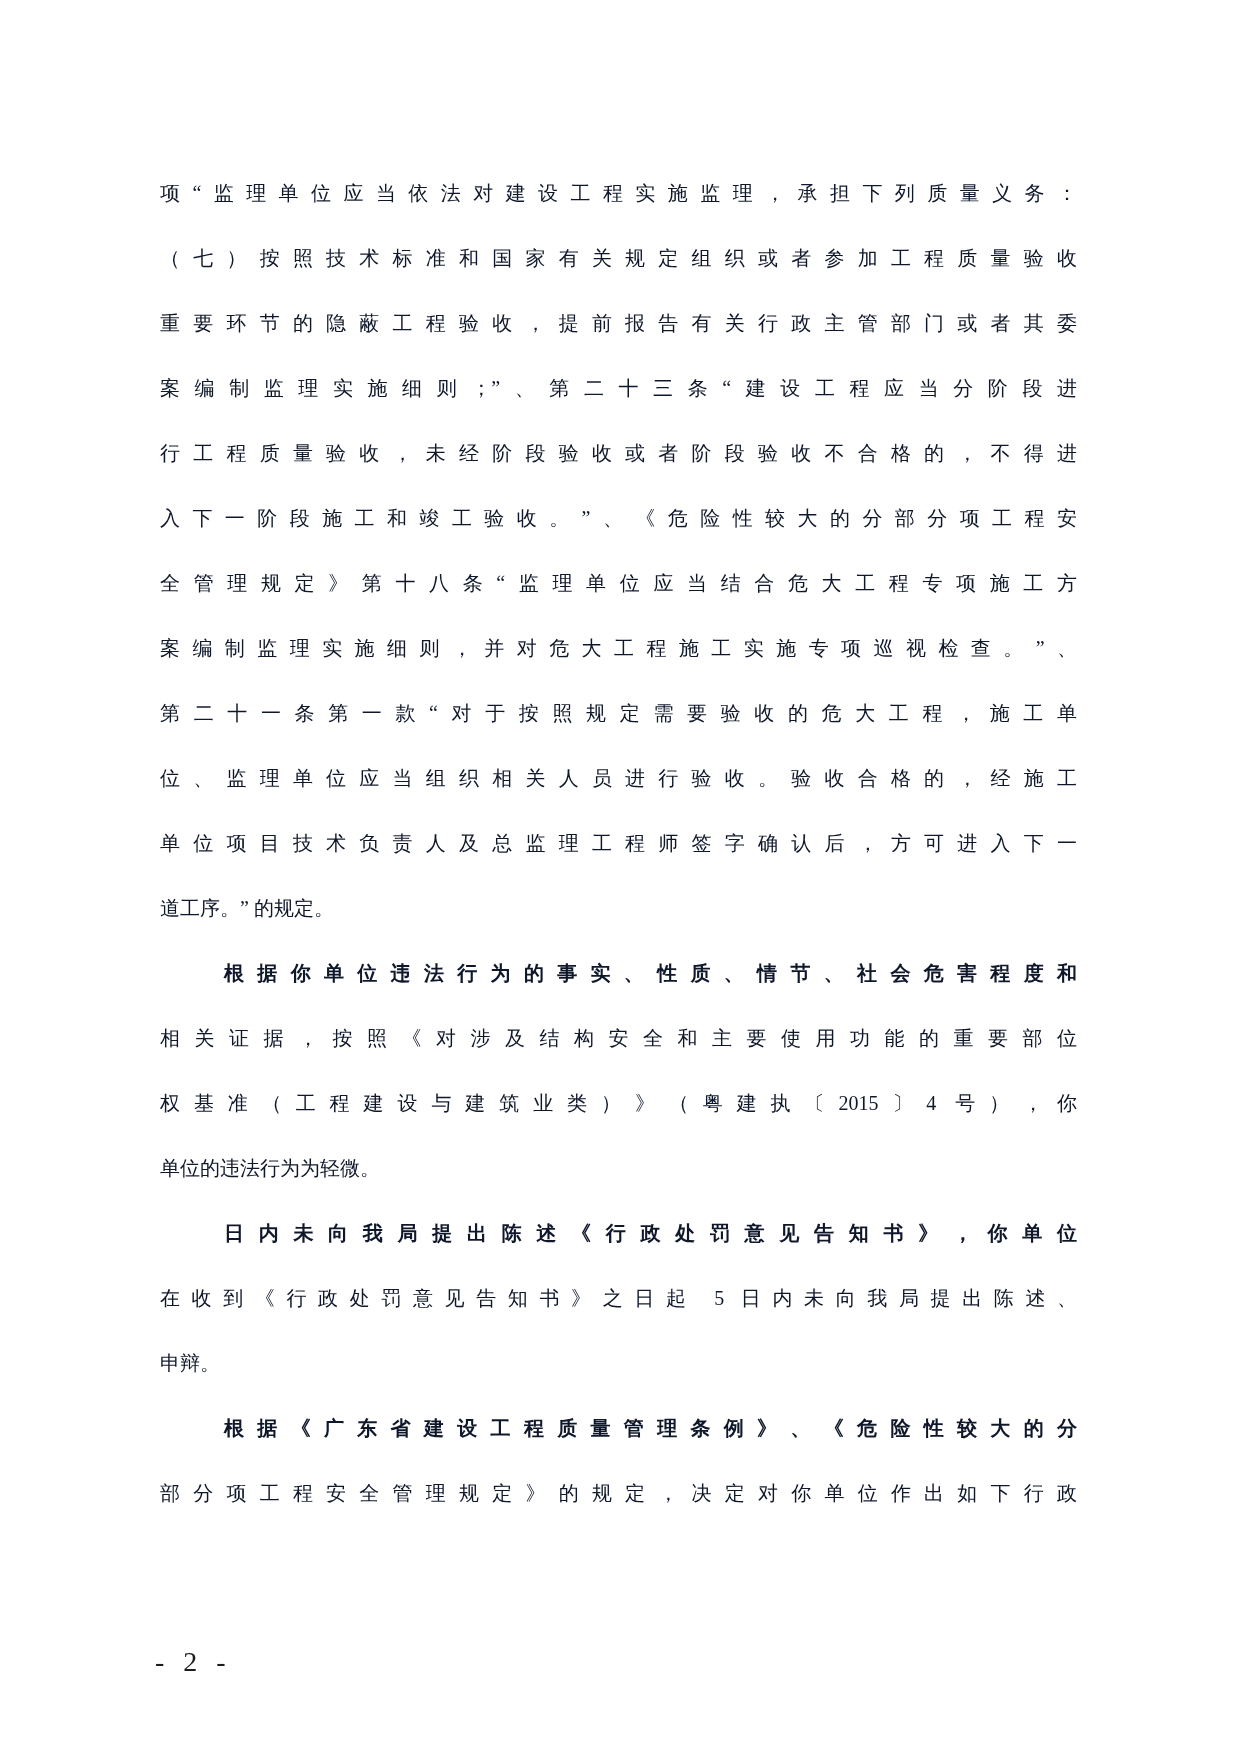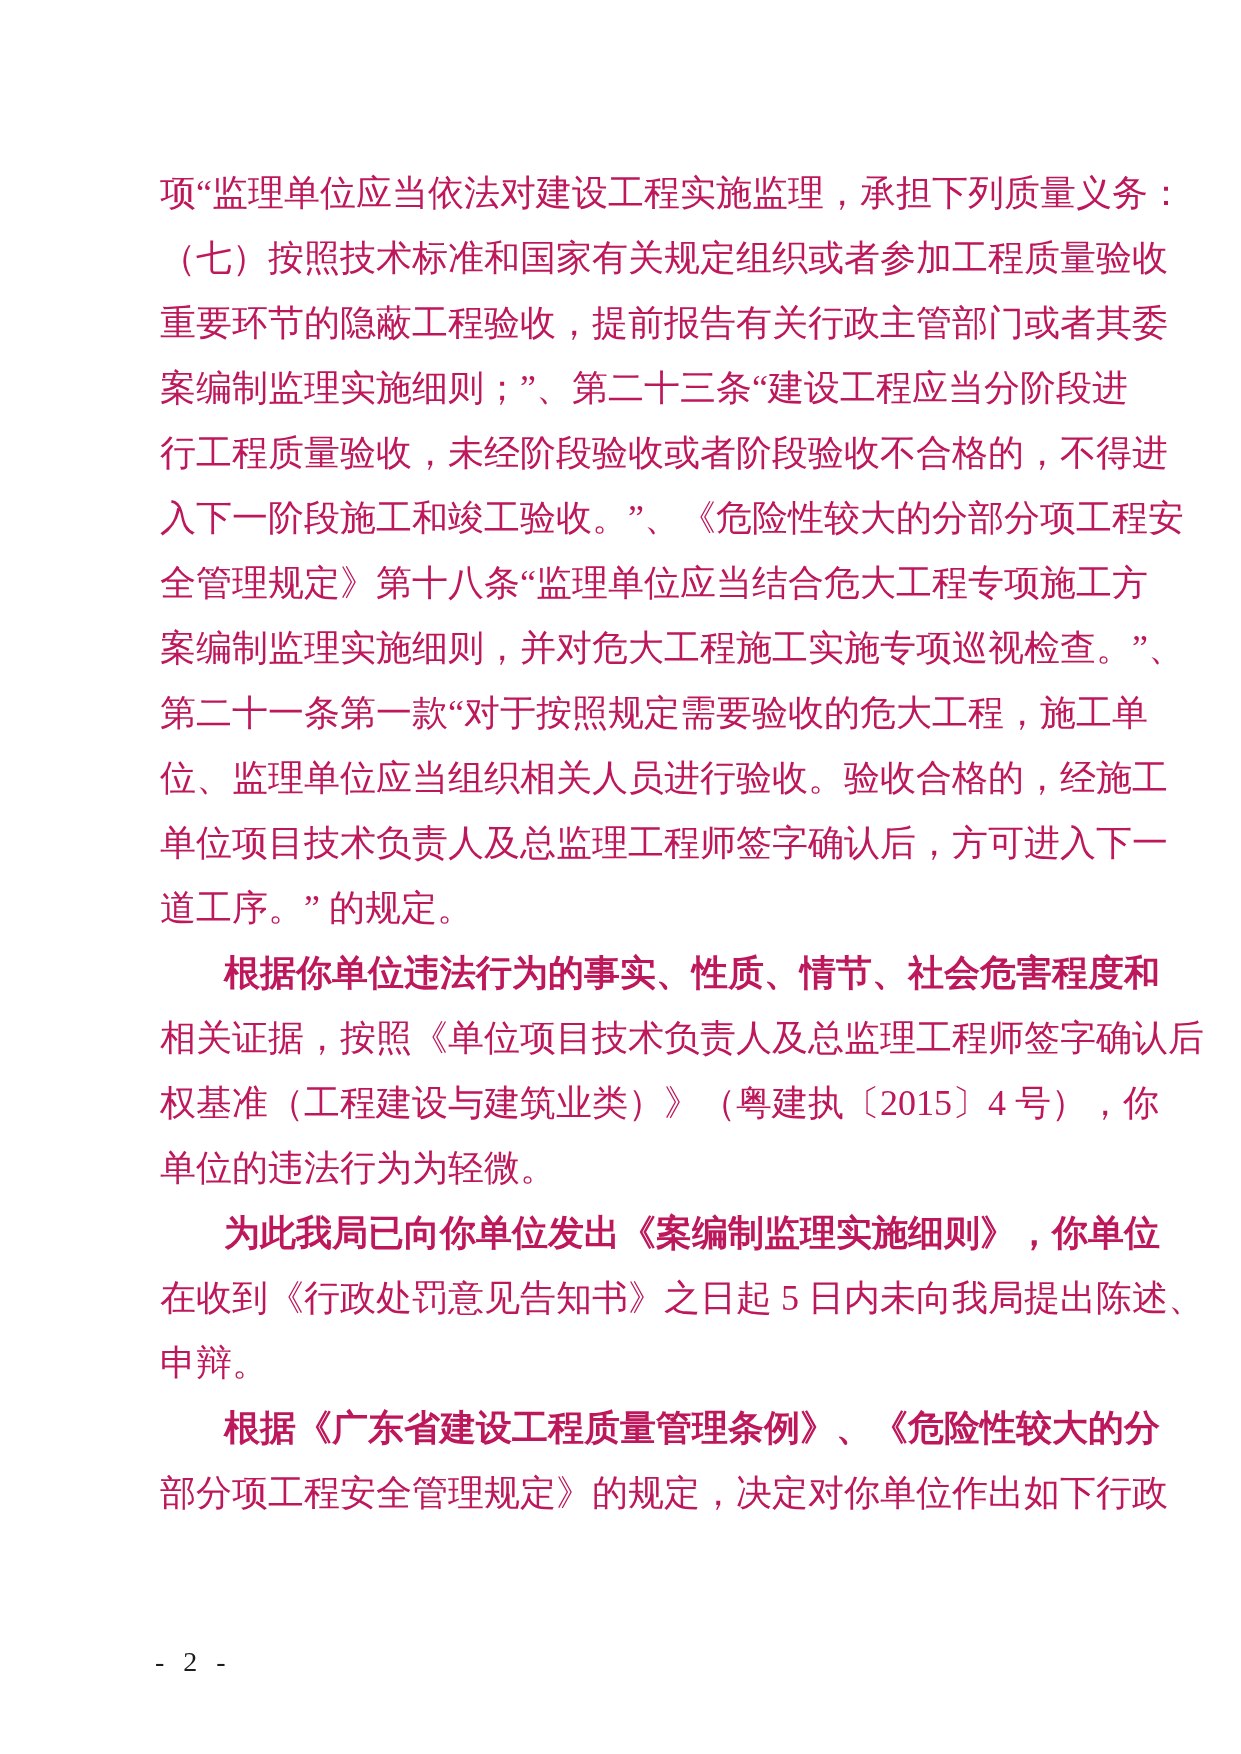--- a/index.html
+++ b/index.html
@@ -17,28 +17,28 @@
   }
   .text-block {
     position: absolute;
     left: 160px;
     top: 161px;
     width: 917px;
   }
   .line {
     height: 65px;
     line-height: 65px;
-    font-size: 36px;
+    font-size: 20px;
     letter-spacing: 0;
     text-align: justify;
     text-align-last: justify;
     text-justify: inter-character;
     white-space: nowrap;
     overflow: visible;
-    color: #be185d;
+    color: #0f172a;
   }
   .line.para-first {
     text-indent: 64px;
     font-weight: bold;
   }
   .line.para-last {
     text-align: right;
     text-align-last: left;
   }
   .page-number {
@@ -64,24 +64,24 @@
     <div class="line">案编制监理实施细则；”、第二十三条“建设工程应当分阶段进</div>
     <div class="line">行工程质量验收，未经阶段验收或者阶段验收不合格的，不得进</div>
     <div class="line">入下一阶段施工和竣工验收。”、《危险性较大的分部分项工程安</div>
     <div class="line">全管理规定》第十八条“监理单位应当结合危大工程专项施工方</div>
     <div class="line">案编制监理实施细则，并对危大工程施工实施专项巡视检查。”、</div>
     <div class="line">第二十一条第一款“对于按照规定需要验收的危大工程，施工单</div>
     <div class="line">位、监理单位应当组织相关人员进行验收。验收合格的，经施工</div>
     <div class="line">单位项目技术负责人及总监理工程师签字确认后，方可进入下一</div>
     <div class="line para-last">道工序。” 的规定。</div>
     <div class="line para-first">根据你单位违法行为的事实、性质、情节、社会危害程度和</div>
-    <div class="line">相关证据，按照《单位项目技术负责人及总监理工程师签字确认后</div>
+    <div class="line">相关证据，按照《对涉及结构安全和主要使用功能的重要部位</div>
     <div class="line">权基准（工程建设与建筑业类）》（粤建执〔2015〕4 号），你</div>
     <div class="line para-last">单位的违法行为为轻微。</div>
-    <div class="line para-first">为此我局已向你单位发出《案编制监理实施细则》，你单位</div>
+    <div class="line para-first">日内未向我局提出陈述《行政处罚意见告知书》，你单位</div>
     <div class="line">在收到《行政处罚意见告知书》之日起 5 日内未向我局提出陈述、</div>
     <div class="line para-last">申辩。</div>
     <div class="line para-first">根据《广东省建设工程质量管理条例》、《危险性较大的分</div>
     <div class="line">部分项工程安全管理规定》的规定，决定对你单位作出如下行政</div>
   </div>
 
   <div class="page-number">- 2 -</div>
 
 </div>
 

